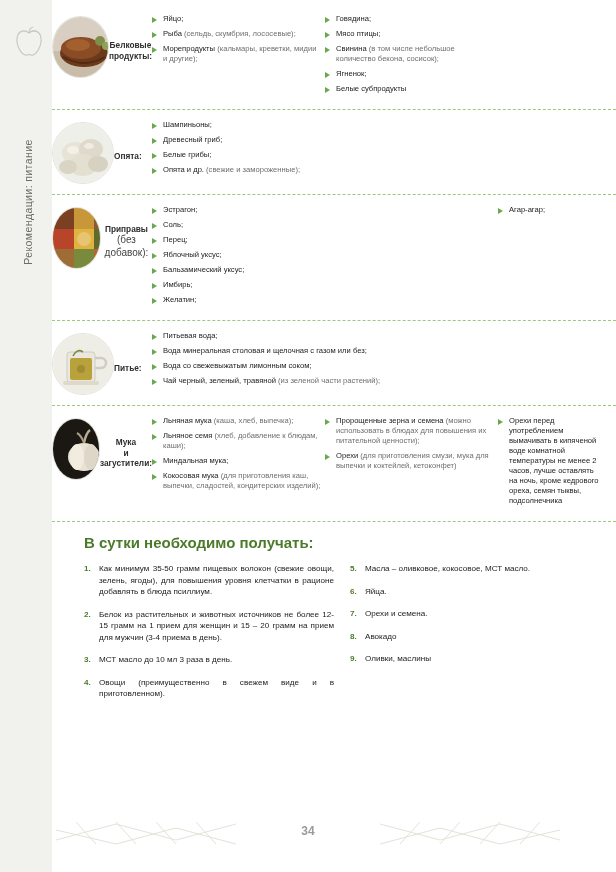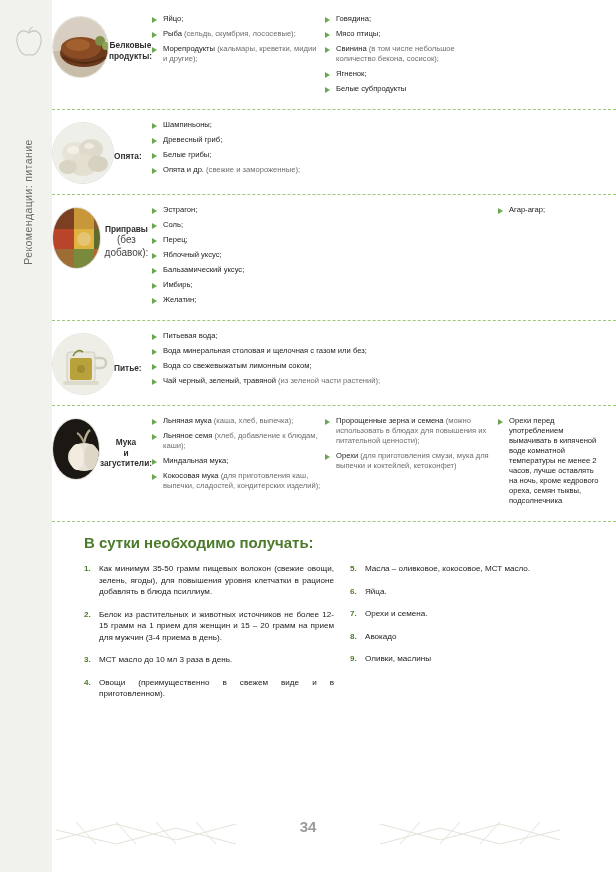--- a/index.html
+++ b/index.html
@@ -151,23 +151,23 @@
 
   
   .footer {
     position: absolute;
     left: 0; bottom: 14px;
     width: 616px;
     height: 40px;
   }
   .page-num {
     position: absolute;
-    left: 50%; top: 0;
+    left: 50%; top: 6px;
     transform: translateX(-50%);
-    font-size: 15px;
+    font-size: 12px;
     color: #9a9a9a;
     font-weight: bold;
   }
   .deco { position: absolute; top: 0; opacity: .45; }
   .deco.left  { left: 56px; }
   .deco.right { right: 56px; }
 </style>
 </head>
 <body>
 

